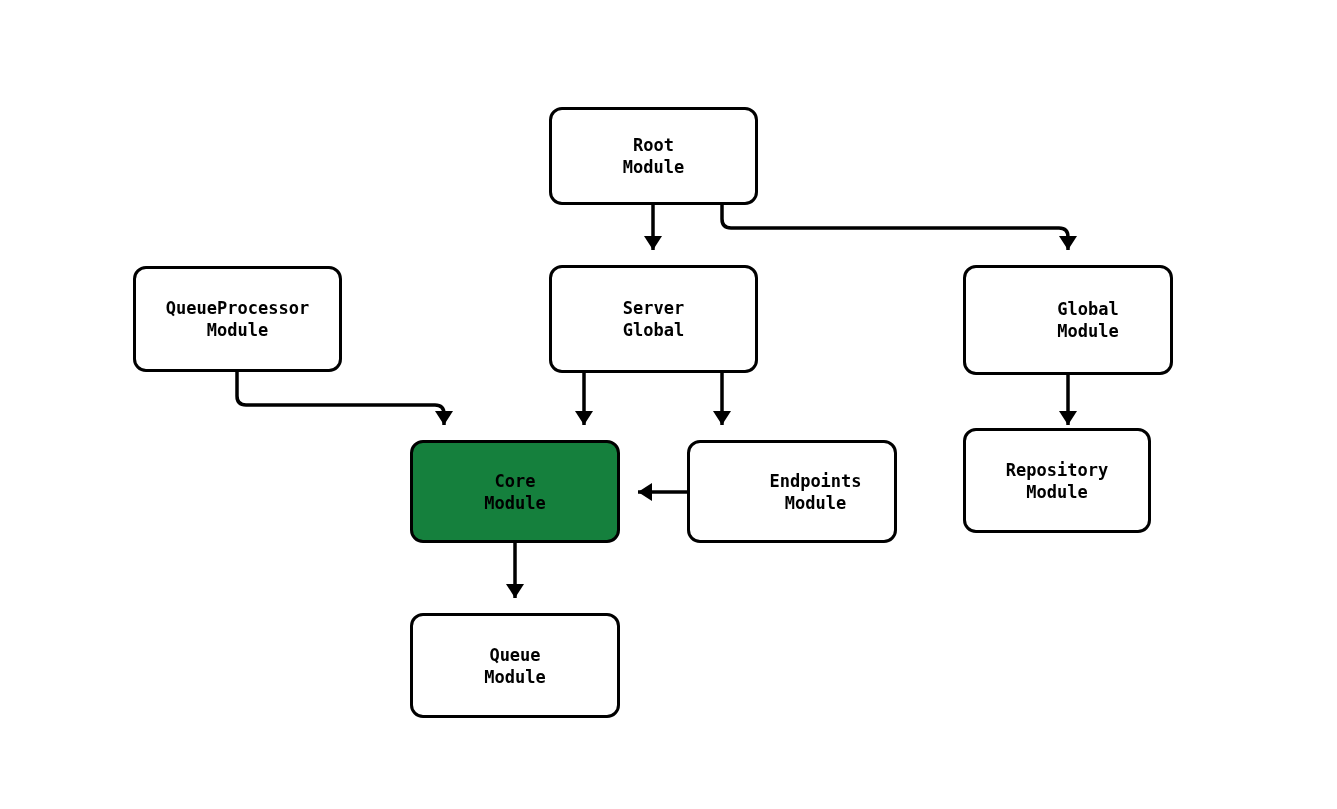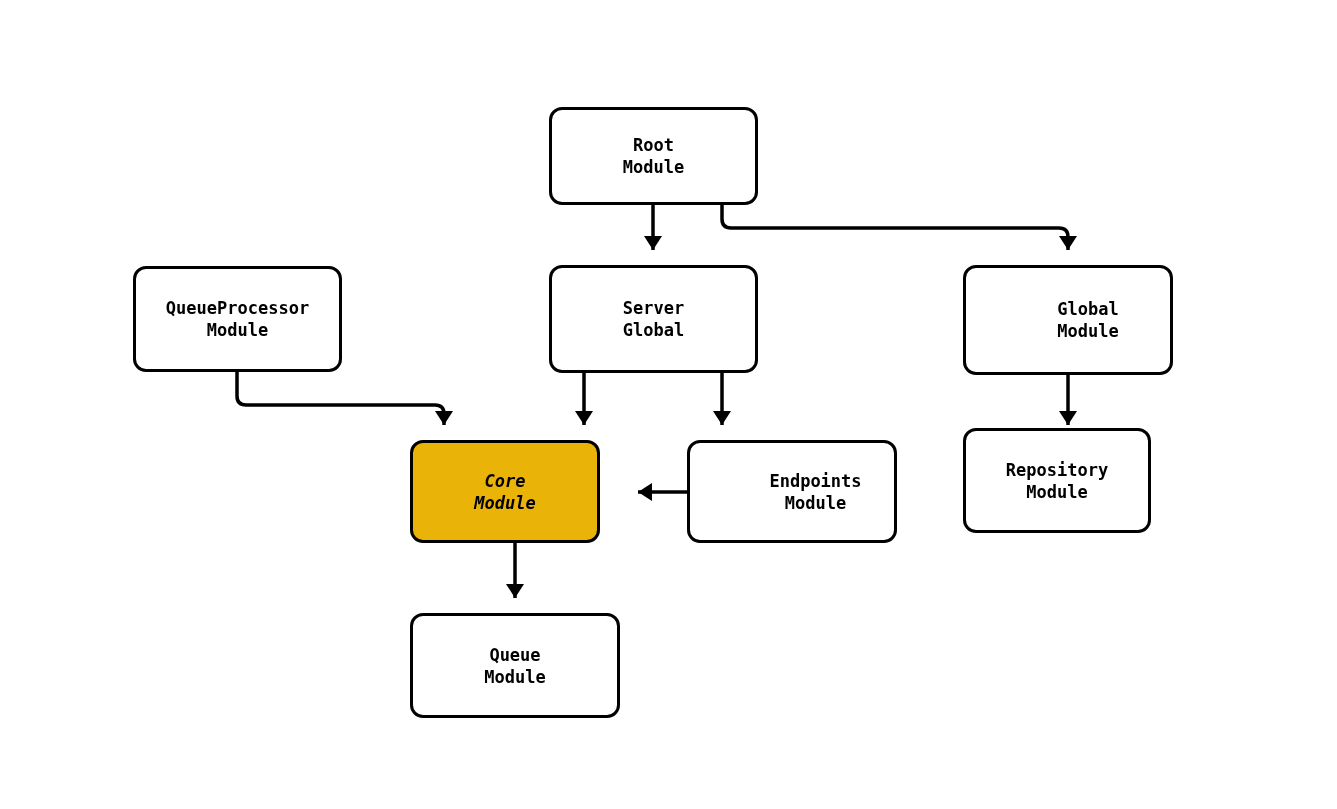--- a/index.html
+++ b/index.html
@@ -113,21 +113,21 @@
   <div class="node" style="left: 549px; top: 265px; width: 209px; height: 108px; border-color: rgb(0, 0, 0); background: rgb(255, 255, 255);">
     <div class="node-label">Server
 Global</div>
   </div>
 
   <div class="node" style="left: 963px; top: 265px; width: 210px; height: 110px; border-color: rgb(0, 0, 0); background: rgb(255, 255, 255); padding-left: 40px;">
     <div class="node-label">Global
 Module</div>
   </div>
 
-  <div class="node" style="left: 410px; top: 440px; width: 190px; height: 103px; border-color: rgb(0, 0, 0); background: #eab308; font-style: italic;">
+  <div class="node" style="left: 410px; top: 440px; width: 210px; height: 103px; border-color: rgb(0, 0, 0); background: #15803d;">
     <div class="node-label">Core
 Module</div>
   </div>
 
   <div class="node" style="left: 687px; top: 440px; width: 210px; height: 103px; border-color: rgb(0, 0, 0); background: rgb(255, 255, 255); padding-left: 47px;">
     <div class="node-label">Endpoints
 Module</div>
   </div>
 
   <div class="node" style="left: 963px; top: 428px; width: 188px; height: 105px; border-color: rgb(0, 0, 0); background: rgb(255, 255, 255);">

